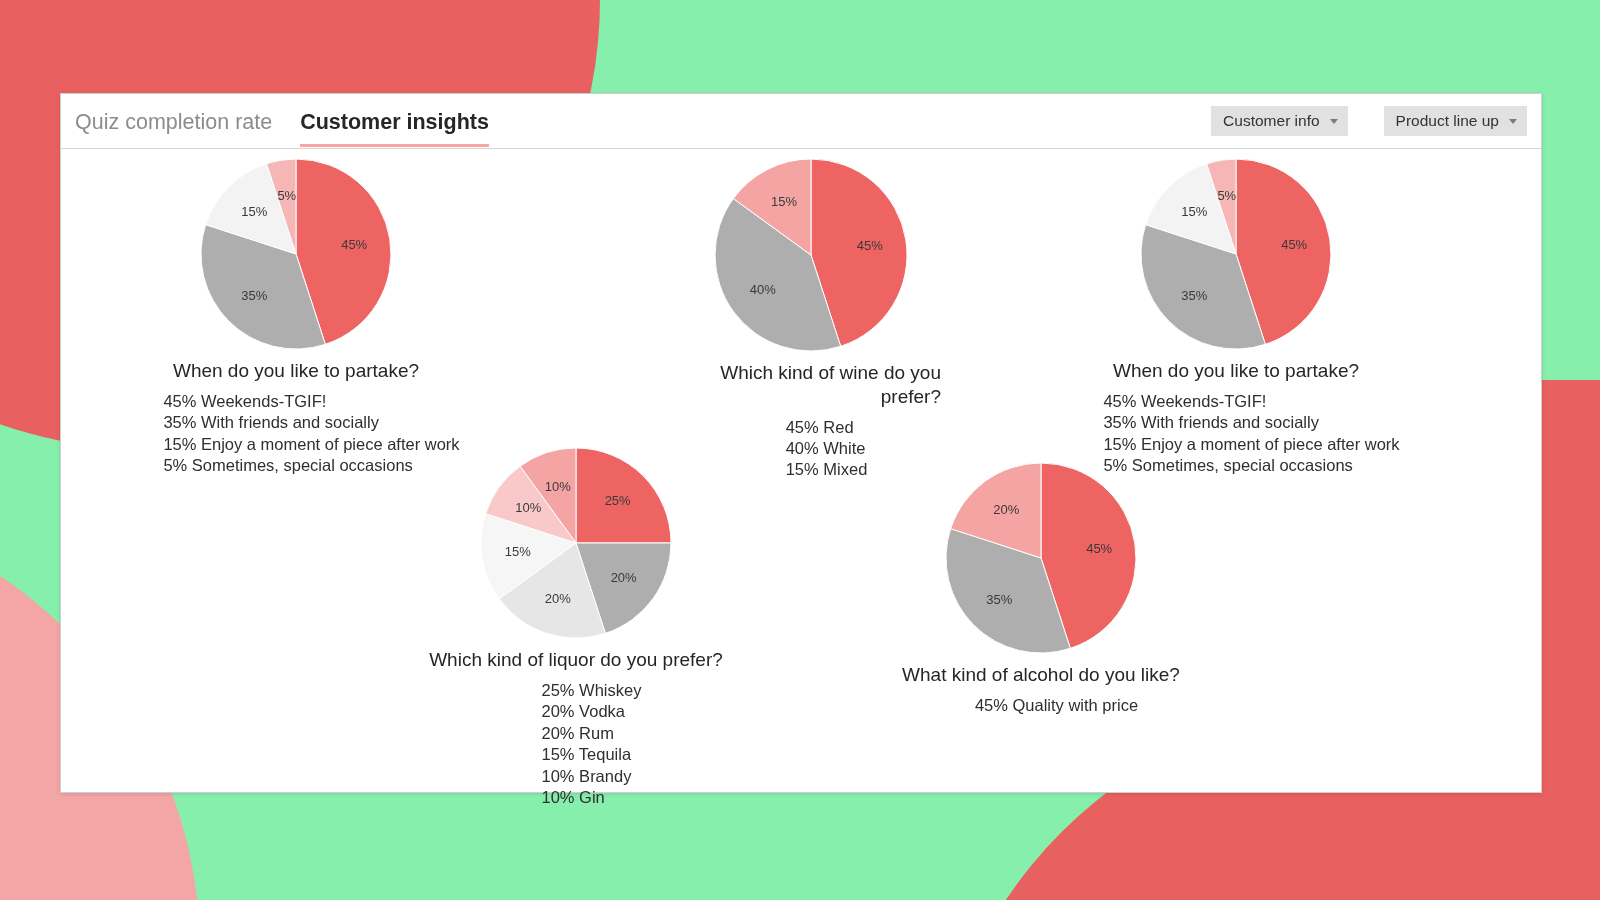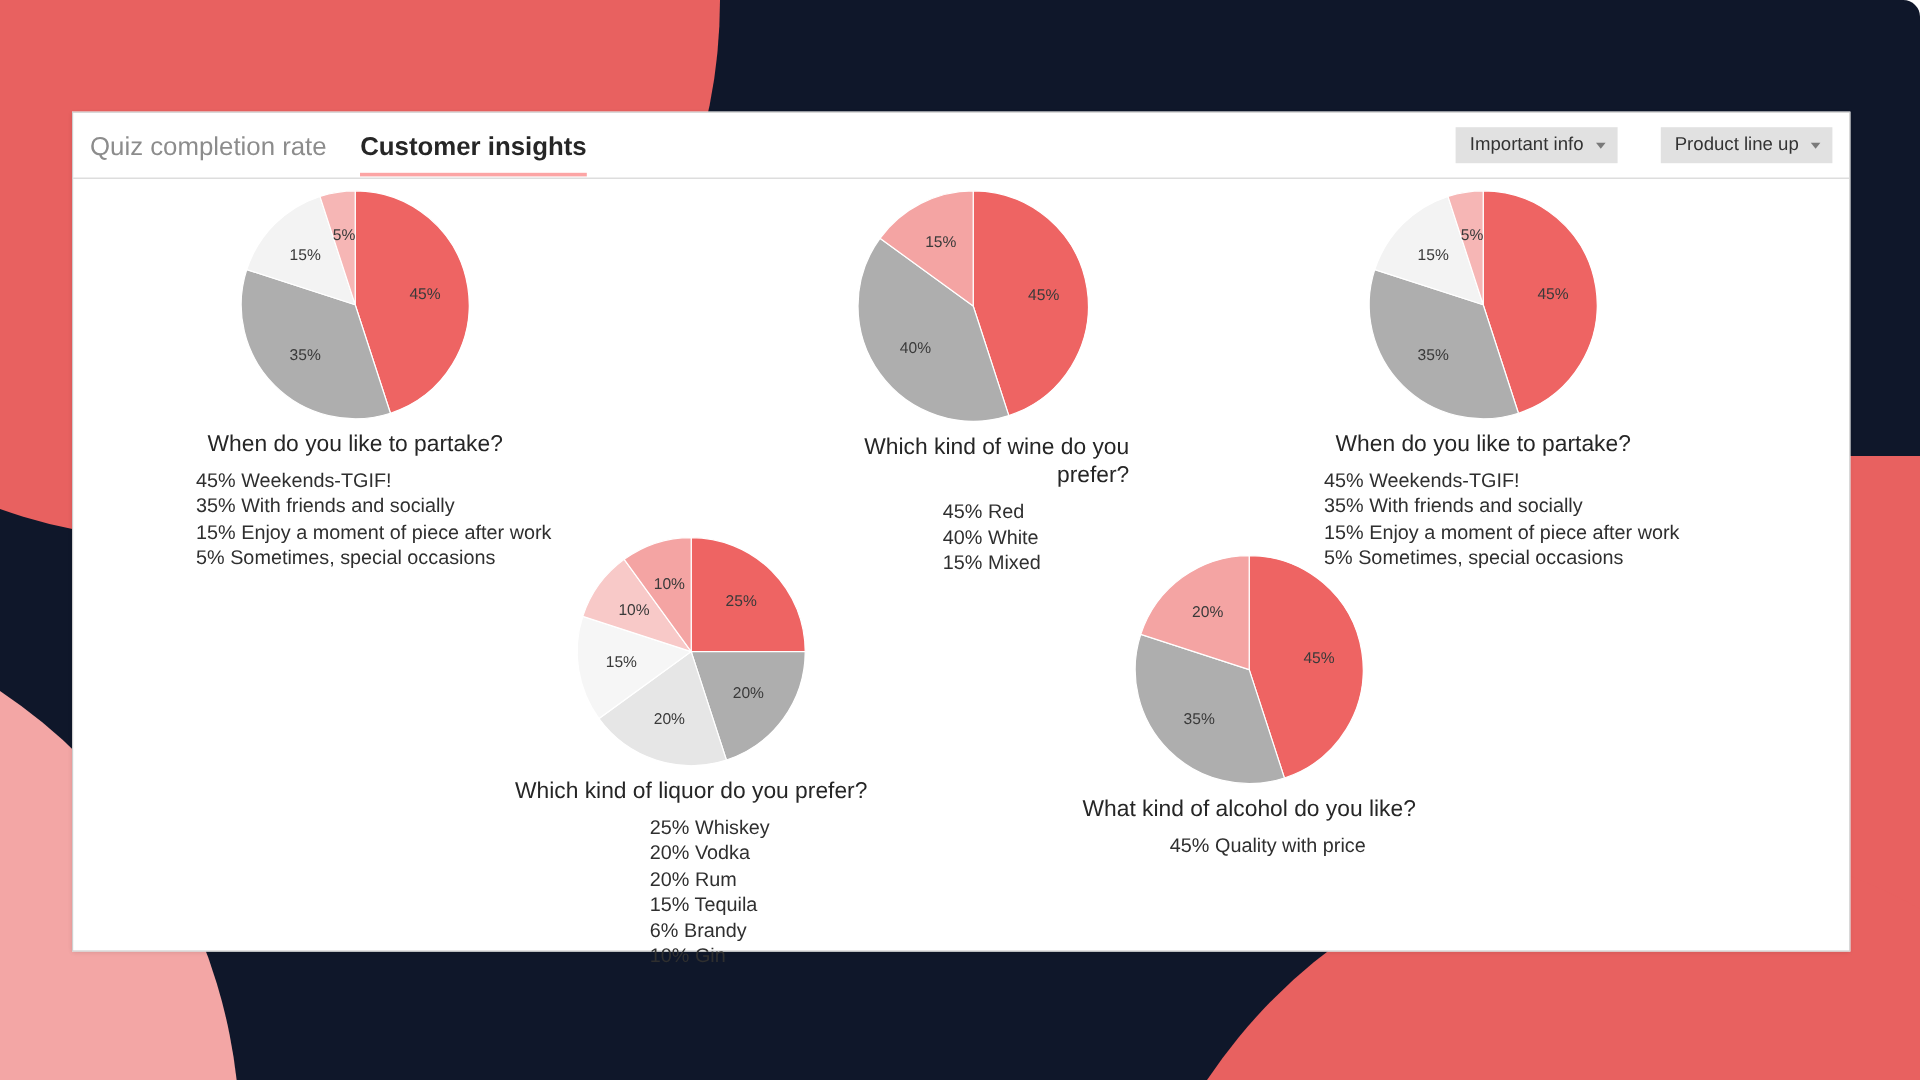--- a/index.html
+++ b/index.html
@@ -1,21 +1,20 @@
 <!DOCTYPE html>
 <html><head>
 <meta charset="utf-8">
 <style>
   * { box-sizing: border-box; margin: 0; padding: 0; }
   html, body { width: 1600px; height: 900px; overflow: hidden; font-family: -apple-system, "Segoe UI", Arial, sans-serif; }
   .stage {
     position: relative;
     width: 1600px; height: 900px;
-    background: #0f172a;
-    border-radius: 14px;
+    background: #86efac;
   }
   .blob { position: absolute; border-radius: 50%; }
   .blob-tl { top:-450px; left:-300px; width:900px; height:900px; background:#e86160; }
   .blob-ml { top:500px; left:-700px; width:900px; height:900px; background:#f3a6a5; }
   .blob-br { top:700px; left:930px; width:900px; height:900px; background:#e86160; }
   .blob-mr { top:380px; right:-50px; width:120px; height:400px; background:#e86160; border-radius:0; }
 
   .panel {
     position:absolute;
     top:93px; left:60px;
@@ -99,21 +98,21 @@
   <div class="blob blob-tl"></div>
   <div class="blob blob-ml"></div>
   <div class="blob blob-mr"></div>
   <div class="blob blob-br"></div>
 
   <div class="panel">
     <div class="tabbar">
       <div class="tab">Quiz completion rate</div>
       <div class="tab active">Customer insights</div>
       <div class="spacer"></div>
-      <div class="dropdown">Important info</div>
+      <div class="dropdown">Customer info</div>
       <div class="dropdown">Product line up</div>
     </div>
 
     <div class="canvas">
       <div class="chart" id="chart-partake-left" style="left:70px;  top:6px;  width:330px;">
           <svg width="198" height="198" class="pie">
             <path d="M 99 99 L 99 4 A 95 95 0 0 1 128.35661446562 189.35036904803957 Z" fill="#ee6463" stroke="#ffffff" stroke-width="1"></path>
             <text x="157.1748432610536" y="93.78601000913041" text-anchor="middle" class="pie-label">45%</text>
             <path d="M 99 99 L 128.35661446562 189.35036904803957 A 95 95 0 0 1 8.649630951960418 69.64338553437997 Z" fill="#aeaeae" stroke="#ffffff" stroke-width="1"></path>
             <text x="57.35141058811236" y="144.64858941188766" text-anchor="middle" class="pie-label">35%</text>
@@ -179,21 +178,21 @@
             <text x="51.34889903131559" y="68.37944863997333" text-anchor="middle" class="pie-label">10%</text>
             <path d="M 99 99 L 43.16040103221504 22.143385534380002 A 95 95 0 0 1 98.99999999999999 4 Z" fill="#f4a4a3" stroke="#ffffff" stroke-width="1"></path>
             <text x="80.79889903131559" y="46.98277119021546" text-anchor="middle" class="pie-label">10%</text>
           </svg>
           <div class="chart-title">Which kind of liquor do you prefer?</div>
           <div class="legend">
             <div>25% Whiskey</div>
             <div>20% Vodka</div>
             <div>20% Rum</div>
             <div>15% Tequila</div>
-            <div>6% Brandy</div>
+            <div>10% Brandy</div>
             <div>10% Gin</div>
           </div>
         </div>
       <div class="chart" id="chart-alcohol-pref" style="left:820px; top:310px;width:320px;">
           <svg width="198" height="198" class="pie">
             <path d="M 99 99 L 99 4 A 95 95 0 0 1 128.35661446562 189.35036904803957 Z" fill="#ee6463" stroke="#ffffff" stroke-width="1"></path>
             <text x="157.1748432610536" y="93.78601000913041" text-anchor="middle" class="pie-label">45%</text>
             <path d="M 99 99 L 128.35661446562 189.35036904803957 A 95 95 0 0 1 8.649630951960418 69.64338553437997 Z" fill="#aeaeae" stroke="#ffffff" stroke-width="1"></path>
             <text x="57.35141058811236" y="144.64858941188766" text-anchor="middle" class="pie-label">35%</text>
             <path d="M 99 99 L 8.649630951960418 69.64338553437997 A 95 95 0 0 1 98.99999999999999 4 Z" fill="#f4a4a3" stroke="#ffffff" stroke-width="1"></path>

